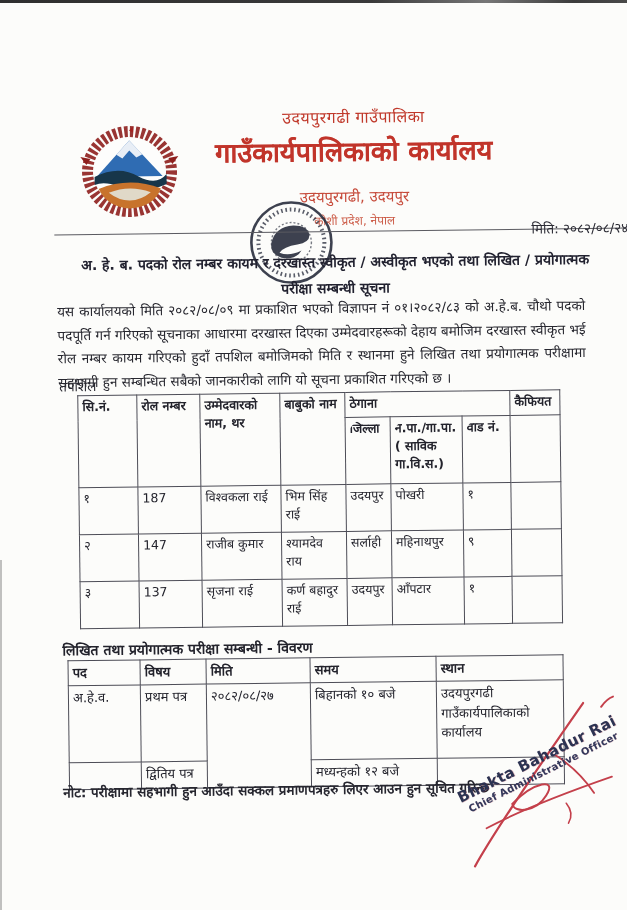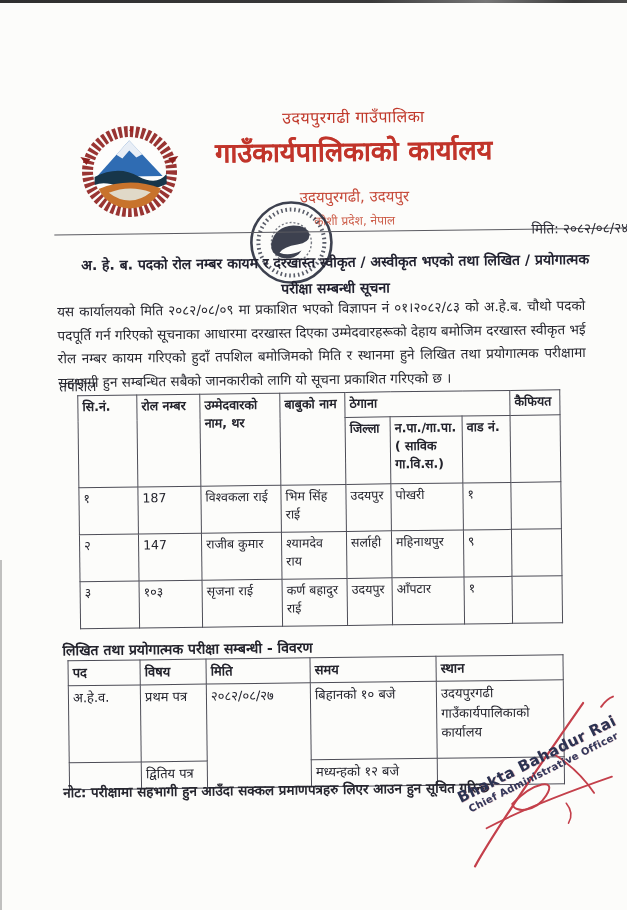--- a/index.html
+++ b/index.html
@@ -33,21 +33,21 @@
 
   .body-par{position:absolute;top:297px;left:59px;width:528px;font-size:13.5px;line-height:23.5px;text-align:justify;color:#27272f;}
   .tapsil{position:absolute;top:374px;left:60px;font-size:13.5px;color:#27272f;}
 
   table{border-collapse:collapse;table-layout:fixed;}
   td,th{border:1px solid #4d4d57;vertical-align:top;padding:2px 4px;font-weight:normal;text-align:left;color:#23232c;overflow:hidden;}
   th{font-weight:600;}
 
   .t1{position:absolute;left:78px;top:392px;width:482px;font-size:12.5px;line-height:1.45;}
   .t1 .hA th{height:20px;}
-  .t1 .hB th{height:62px;}
+  .t1 .hB th{height:62px;border-radius:22px;}
   .t1 .dr td{height:42px;}
 
   .t2-title{position:absolute;left:60px;top:637px;font-size:14px;font-weight:600;color:#23232c;}
   .t2{position:absolute;left:65px;top:657px;width:495px;font-size:13px;line-height:1.5;}
   .t2 th{height:20px;}
   .t2 .r1 td{height:72px;}
   .t2 .r2 td{height:22px;}
 
   .note{position:absolute;left:59px;top:780px;font-size:13.5px;font-weight:600;color:#26262f;width:540px;}
 
@@ -150,21 +150,21 @@
         <td>147</td>
         <td>राजीब कुमार</td>
         <td>श्यामदेव राय</td>
         <td>सर्लाही</td>
         <td>महिनाथपुर</td>
         <td>९</td>
         <td></td>
       </tr>
       <tr class="dr">
         <td>३</td>
-        <td>१०३</td>
+        <td>137</td>
         <td>सृजना राई</td>
         <td>कर्ण बहादुर राई</td>
         <td>उदयपुर</td>
         <td>आँपटार</td>
         <td>१</td>
         <td></td>
       </tr>
     </tbody>
       </table>
 

